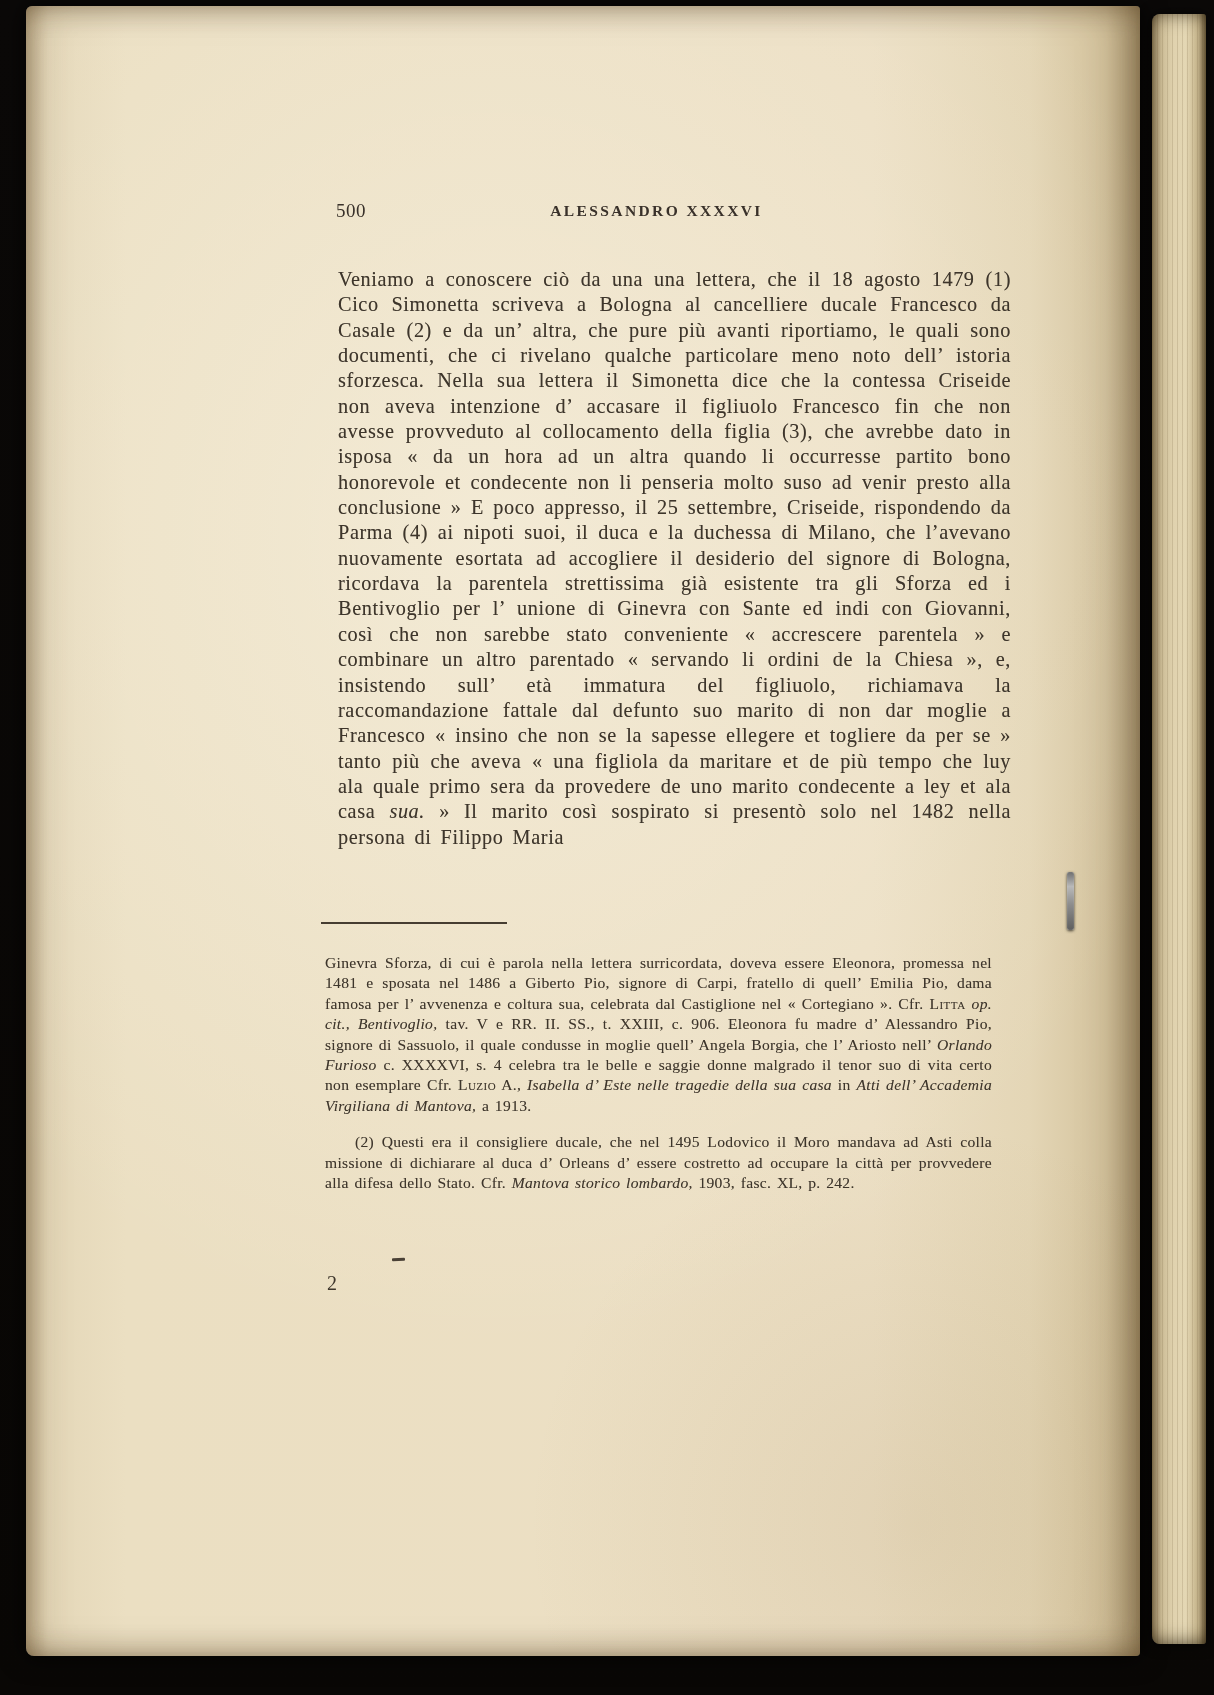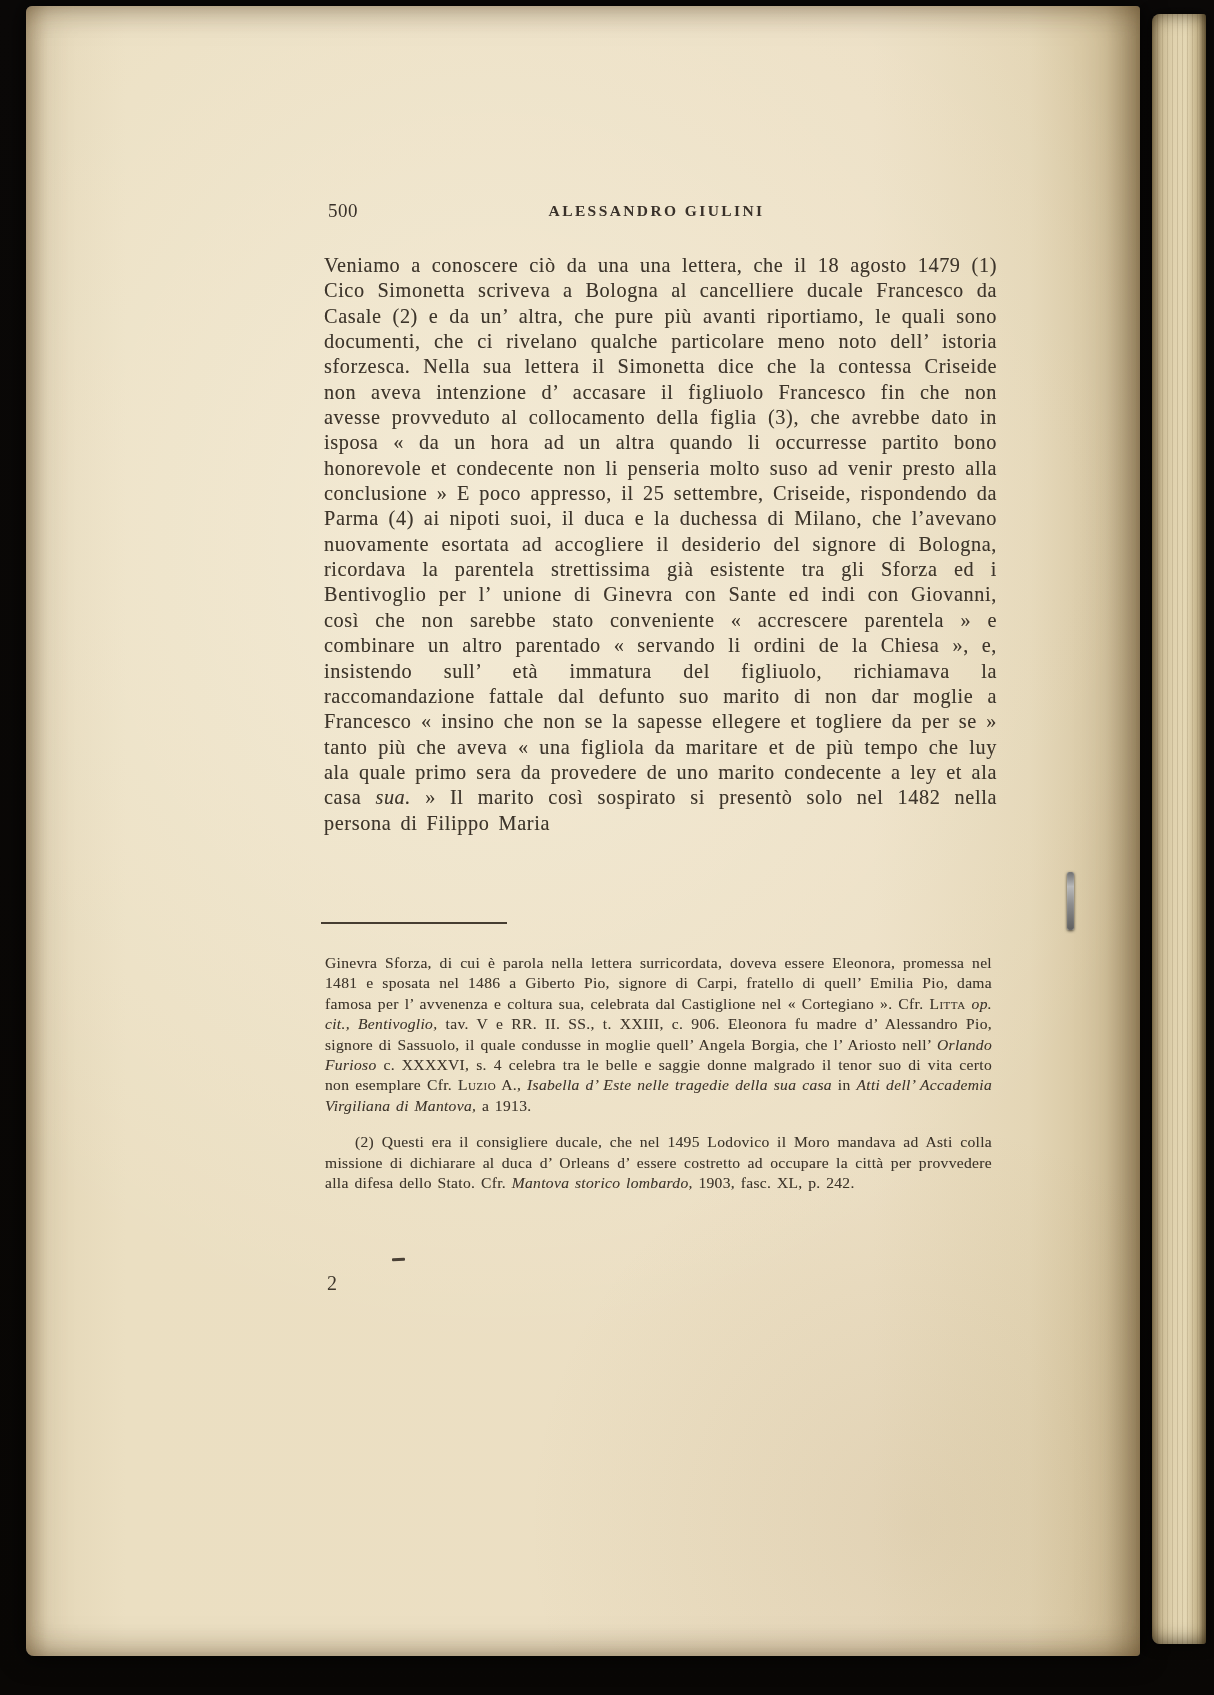--- a/index.html
+++ b/index.html
@@ -21,26 +21,26 @@
     box-shadow:
       inset 0 14px 30px -18px rgba(80,55,25,0.5),
       inset 0 -16px 30px -18px rgba(80,55,25,0.45),
       inset 22px 0 44px -22px rgba(80,55,25,0.4),
       inset -26px 0 50px -20px rgba(70,45,20,0.5),
       0 0 26px rgba(0,0,0,0.85);
   }
 
   
   .header-row{position:absolute;left:294px;top:192px;width:673px;height:26px;}
-  .folio{position:absolute;left:8px;top:2px;font-size:19px;color:#39312a;letter-spacing:0.5px;}
+  .folio{position:absolute;left:16px;top:2px;font-size:19px;color:#39312a;letter-spacing:0.5px;}
   .running{display:block;text-align:center;font-size:15.5px;font-weight:700;letter-spacing:2.4px;color:#39312a;padding-top:4px;}
 
   
   .bodytext{
-    position:absolute;left:294px;top:243px;width:673px;margin:4px;
+    position:absolute;left:294px;top:243px;width:673px;margin:18px;
     text-align:justify;font-size:20.3px;line-height:25.35px;
     color:#3d352b;letter-spacing:0.6px;word-spacing:3.5px;hyphens:auto;
     text-shadow:0 0 0.5px rgba(63,54,44,0.35);
   }
 
   
   .fn-rule{position:absolute;left:295px;top:916px;width:186px;height:2px;background:#463d31;}
   .footnotes{
     position:absolute;left:283px;top:931px;width:699px;
     font-size:15.6px;line-height:20.4px;color:#3d352b;
@@ -77,21 +77,21 @@
 </style>
 </head>
 <body>
 
 <div class="scene">
 
   <div class="page" lang="it">
 
     <div class="header-row">
       <span class="folio">500</span>
-      <span class="running">ALESSANDRO GIULINI</span>
+      <span class="running">ALESSANDRO XXXXVI</span>
     </div>
 
     <p class="bodytext"><span>Veniamo a conoscere ciò da una una lettera, che il 18 agosto 1479 (1) Cico Simonetta scriveva a Bologna al cancelliere ducale Francesco da Casale (2) e da un’ altra, che pure più avanti riportiamo, le quali sono documenti, che ci rivelano qualche particolare meno noto dell’ istoria sforzesca. Nella sua lettera il Simonetta dice che la contessa Criseide non aveva intenzione d’ accasare il figliuolo Francesco fin che non avesse provveduto al collocamento della figlia (3), che avrebbe dato in isposa « da un hora ad un altra quando li occurresse partito bono honorevole et condecente non li penseria molto suso ad venir presto alla conclusione » E poco appresso, il 25 settembre, Criseide, rispondendo da Parma (4) ai nipoti suoi, il duca e la duchessa di Milano, che l’avevano nuovamente esortata ad accogliere il desiderio del signore di Bologna, ricordava la parentela strettissima già esistente tra gli Sforza ed i Bentivoglio per l’ unione di Ginevra con Sante ed indi con Giovanni, così che non sarebbe stato conveniente « accrescere parentela » e combinare un altro parentado « servando li ordini de la Chiesa », e, insistendo sull’ età immatura del figliuolo, richiamava la raccomandazione fattale dal defunto suo marito di non dar moglie a Francesco « insino che non se la sapesse ellegere et togliere da per se » tanto più che aveva « una figliola da maritare et de più tempo che luy ala quale primo sera da provedere de uno marito condecente a ley et ala casa </span><span class="it">sua.</span><span> » Il marito così sospirato si presentò solo nel 1482 nella persona di Filippo Maria</span></p>
 
     <div class="fn-rule"></div>
 
     <div class="footnotes">
       <p class="fn cont"><span>Ginevra Sforza, di cui è parola nella lettera surricordata, doveva essere Eleonora, promessa nel 1481 e sposata nel 1486 a Giberto Pio, signore di Carpi, fratello di quell’ Emilia Pio, dama famosa per l’ avvenenza e coltura sua, celebrata dal Castiglione nel « Cortegiano ». Cfr. </span><span class="sc">Litta</span><span> </span><span class="it">op. cit., Bentivoglio,</span><span> tav. V e RR. II. SS., t. XXIII, c. 906. Eleonora fu madre d’ Alessandro Pio, signore di Sassuolo, il quale condusse in moglie quell’ Angela Borgia, che l’ Ariosto nell’ </span><span class="it">Orlando Furioso</span><span> c. XXXXVI, s. 4 celebra tra le belle e saggie donne malgrado il tenor suo di vita certo non esemplare Cfr. </span><span class="sc">Luzio</span><span> A., </span><span class="it">Isabella d’ Este nelle tragedie della sua casa</span><span> in </span><span class="it">Atti dell’ Accademia Virgiliana di Mantova,</span><span> a 1913.</span></p>
       <p class="fn"><span>(2) Questi era il consigliere ducale, che nel 1495 Lodovico il Moro mandava ad Asti colla missione di dichiarare al duca d’ Orleans d’ essere costretto ad occupare la città per provvedere alla difesa dello Stato. Cfr. </span><span class="it">Mantova storico lombardo,</span><span> 1903, fasc. XL, p. 242.</span></p>
     </div>

